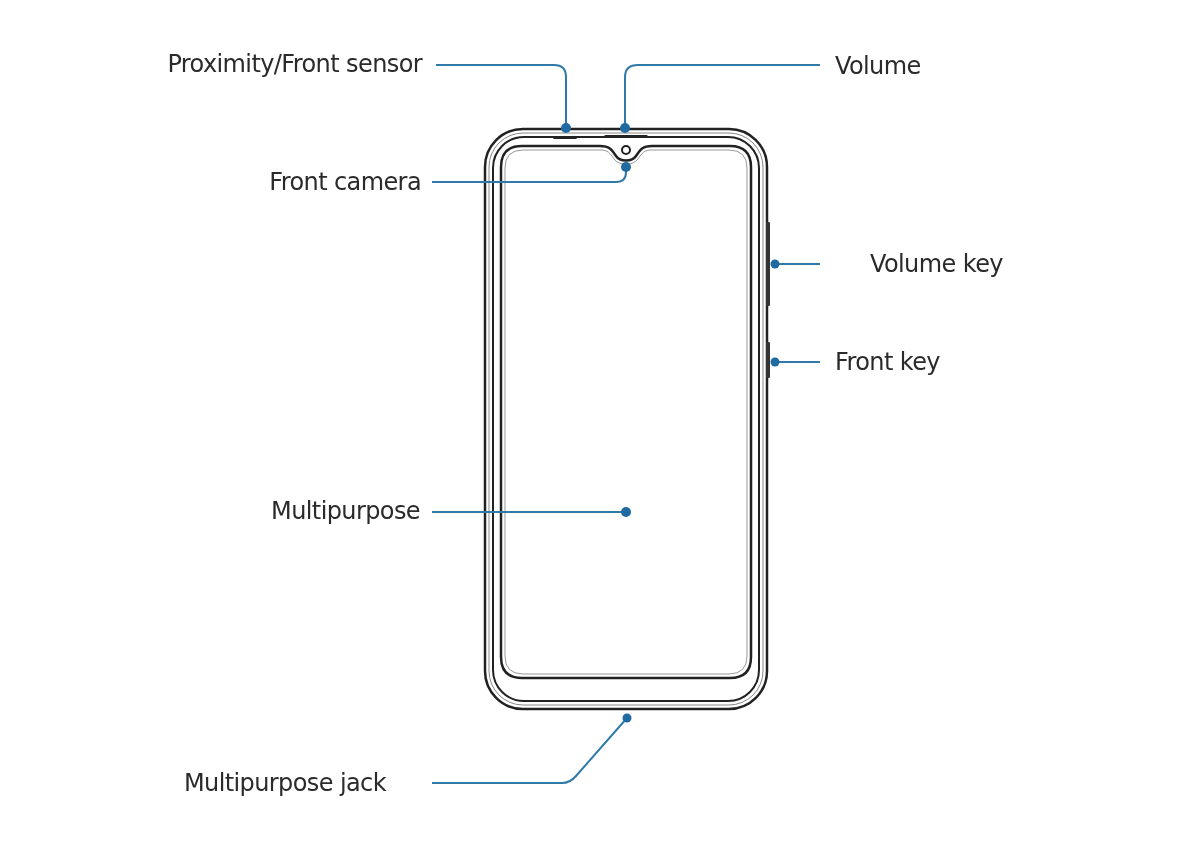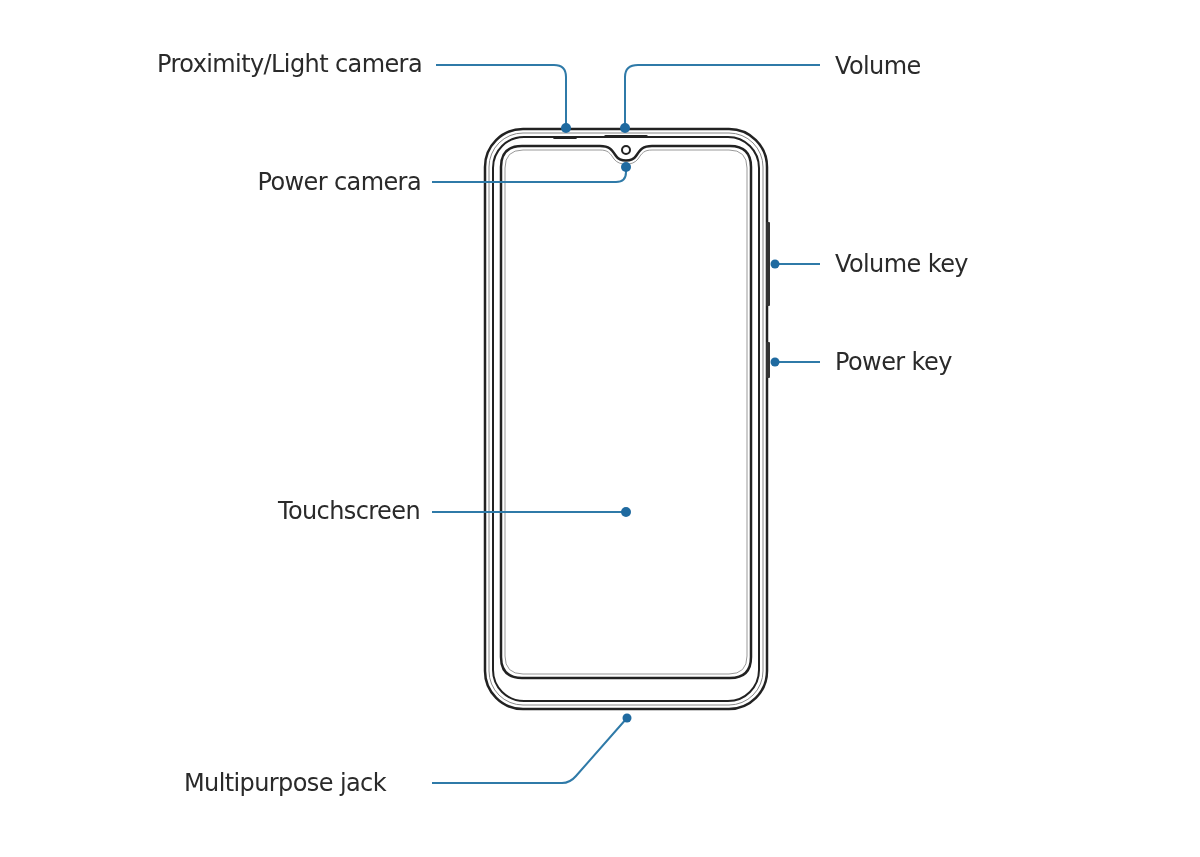--- a/index.html
+++ b/index.html
@@ -52,19 +52,19 @@
     <circle cx="566" cy="128" r="5"></circle>
     <circle cx="625" cy="128" r="5"></circle>
     <circle cx="626" cy="167" r="5"></circle>
     <circle cx="775" cy="264" r="4.5"></circle>
     <circle cx="775" cy="362" r="4.5"></circle>
     <circle cx="626" cy="512" r="5"></circle>
     <circle cx="627" cy="718" r="4.5"></circle>
   </g>
 </svg>
 
-<div class="label right-align" style="right:778px; top:49px;">Proximity/Light camera</div>
+<div class="label right-align" style="right:778px; top:49px;">Proximity/Front sensor</div>
 <div class="label" style="left:835px; top:51px;">Volume</div>
-<div class="label right-align" style="right:779px; top:167px;">Power camera</div>
-<div class="label" style="left:835px; top:249px;">Volume key</div>
-<div class="label" style="left:835px; top:347px;">Power key</div>
-<div class="label right-align" style="right:780px; top:496px;">Touchscreen</div>
+<div class="label right-align" style="right:779px; top:167px;">Front camera</div>
+<div class="label" style="left:870px; top:249px;">Volume key</div>
+<div class="label" style="left:835px; top:347px;">Front key</div>
+<div class="label right-align" style="right:780px; top:496px;">Multipurpose</div>
 <div class="label right-align" style="right:814px; top:768px;">Multipurpose jack</div>
 
 </body></html>

